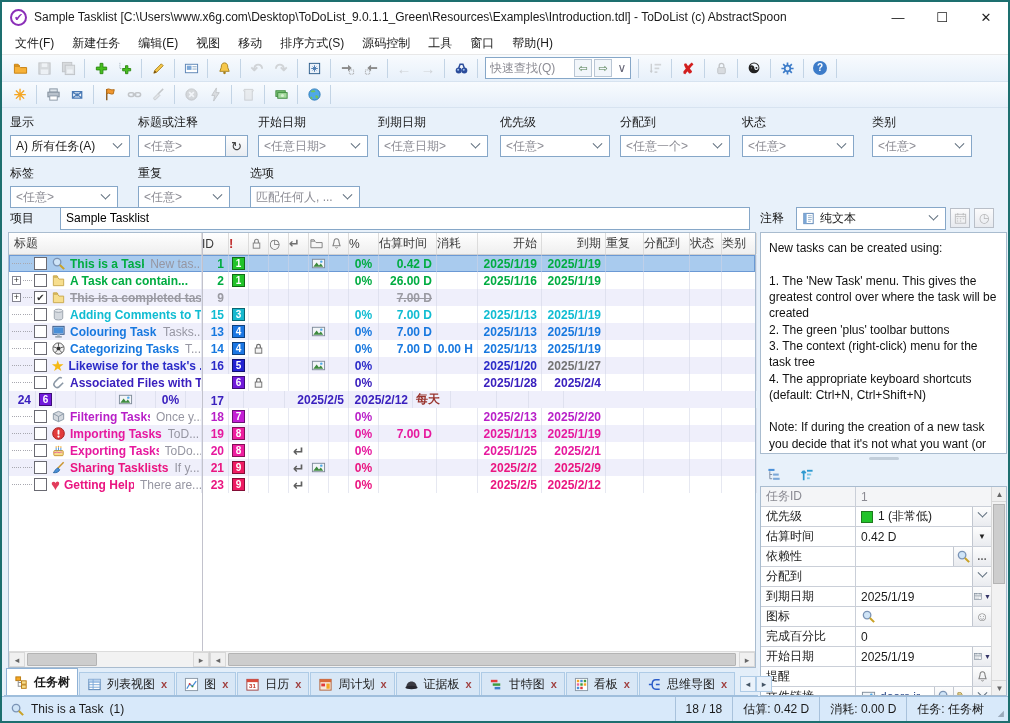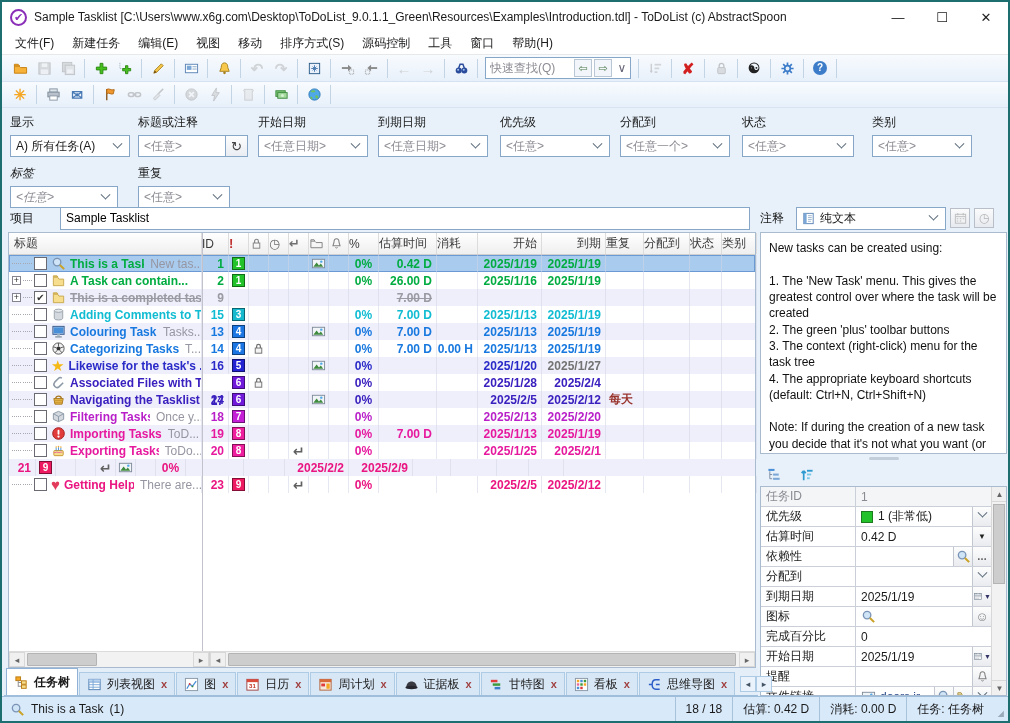--- a/index.html
+++ b/index.html
@@ -499,25 +499,28 @@
           </div></div><div class="fitem" style="width: 110px; margin-right: 12px;"><div class="flabel">分配到</div><div class="combo">
             <span class="val">&lt;任意一个&gt;</span>
             <span class="chev"></span>
           </div></div><div class="fitem" style="width: 112px; margin-right: 18px;"><div class="flabel">状态</div><div class="combo">
             <span class="val">&lt;任意&gt;</span>
             <span class="chev"></span>
           </div></div><div class="fitem" style="width: 100px; margin-right: 0px;"><div class="flabel">类别</div><div class="combo">
             <span class="val">&lt;任意&gt;</span>
             <span class="chev"></span>
           </div></div></div>
-    <div class="frow" id="frow2"><div class="fitem" style="width: 108px; margin-right: 20px; font-style: italic;"><div class="flabel">标签</div><div class="combo">
+    <div class="frow" id="frow2"><div class="fitem" style="width: 108px; margin-right: 20px;"><div class="flabel">标签</div><div class="combo">
             <span class="val">&lt;任意&gt;</span>
             <span class="chev"></span>
           </div></div><div class="fitem" style="width: 92px; margin-right: 20px;"><div class="flabel">重复</div><div class="combo">
             <span class="val">&lt;任意&gt;</span>
+            <span class="chev"></span>
+          </div></div><div class="fitem" style="width: 110px; margin-right: 0px;"><div class="flabel">选项</div><div class="combo">
+            <span class="val">匹配任何人, ...</span>
             <span class="chev"></span>
           </div></div></div>
   </div>
 
   <div class="projectrow">
     <span class="plabel">项目</span>
     <input class="pinput" value="Sample Tasklist" style="">
     <span class="clabel">注释</span>
     <div class="fmtcombo">
       <span class="ico" id="fmticon">
@@ -1029,33 +1032,20 @@
             <span style="color: rgb(58, 32, 190);">2025/2/4</span>
           </div>
           <div class="tcell" style="width: 38px;">
             <span style="color: rgb(153, 52, 46); padding-left: 3px;"></span>
           </div>
           <div class="tcell" style="width: 46px;"></div>
           <div class="tcell" style="width: 32px;"></div>
           <div class="tcell" style="width: 35px;"></div>
         </div>
         <div class="trow alt">
-          <div class="tcell treec" style="width: 193px;">
-            <span class="dots"></span>
-            <span class="dots"></span>
-            <span class="cbox"></span>
-            <span class="ico ticon">
-              <svg viewBox="0 0 16 16" width="15" height="15">
-                <path d="M5 7 C5 3.5 11 3.5 11 7" fill="none" stroke="#A8761E" stroke-width="1.4"></path>
-                <path d="M3 7 h10 l-1.2 6 H4.2z" fill="#E8B84B" stroke="#A8761E"></path>
-                <path d="M3.6 9 h8.8 M4 11 h8" stroke="#C9952E"></path>
-              </svg>
-            </span>
-            <span class="ttl" style="color: rgb(58, 32, 190);">Navigating the Tasklist</span>
-          </div>
           <div class="tcell right" style="width: 27px;">
             <span style="color: rgb(58, 32, 190);">24</span>
           </div>
           <div class="tcell center" style="width: 20px;">
             <span class="prisq" style="background: rgb(113, 25, 219);">6</span>
           </div>
           <div class="tcell" style="width: 20px;"></div>
           <div class="tcell" style="width: 20px;"></div>
           <div class="tcell" style="width: 20px;"></div>
           <div class="tcell center" style="width: 20px;">
@@ -1234,20 +1224,33 @@
             <span style="color: rgb(230, 24, 158);">2025/2/1</span>
           </div>
           <div class="tcell" style="width: 38px;">
             <span style="color: rgb(153, 52, 46); padding-left: 3px;"></span>
           </div>
           <div class="tcell" style="width: 46px;"></div>
           <div class="tcell" style="width: 32px;"></div>
           <div class="tcell" style="width: 35px;"></div>
         </div>
         <div class="trow alt">
+          <div class="tcell treec" style="width: 193px;">
+            <span class="dots"></span>
+            <span class="dots"></span>
+            <span class="cbox"></span>
+            <span class="ico ticon">
+              <svg viewBox="0 0 16 16" width="15" height="15">
+                <path d="M13.5 2.5 L7 9" stroke="#C9952E" stroke-width="1.6"></path>
+                <path d="M7.5 8.5 C5 9 4.5 11.5 2.5 13.5 C5.5 13.8 8.5 13 9.3 10.3z" fill="#4A90D9" stroke="#2E6AA5"></path>
+              </svg>
+            </span>
+            <span class="ttl" style="color: rgb(234, 21, 128);">Sharing Tasklists</span>
+            <span class="annot">If y...</span>
+          </div>
           <div class="tcell right" style="width: 27px;">
             <span style="color: rgb(234, 21, 128);">21</span>
           </div>
           <div class="tcell center" style="width: 20px;">
             <span class="prisq" style="background: rgb(238, 27, 99);">9</span>
           </div>
           <div class="tcell" style="width: 20px;"></div>
           <div class="tcell" style="width: 20px;"></div>
           <div class="tcell center" style="width: 20px;">
             <span class="ico ">

